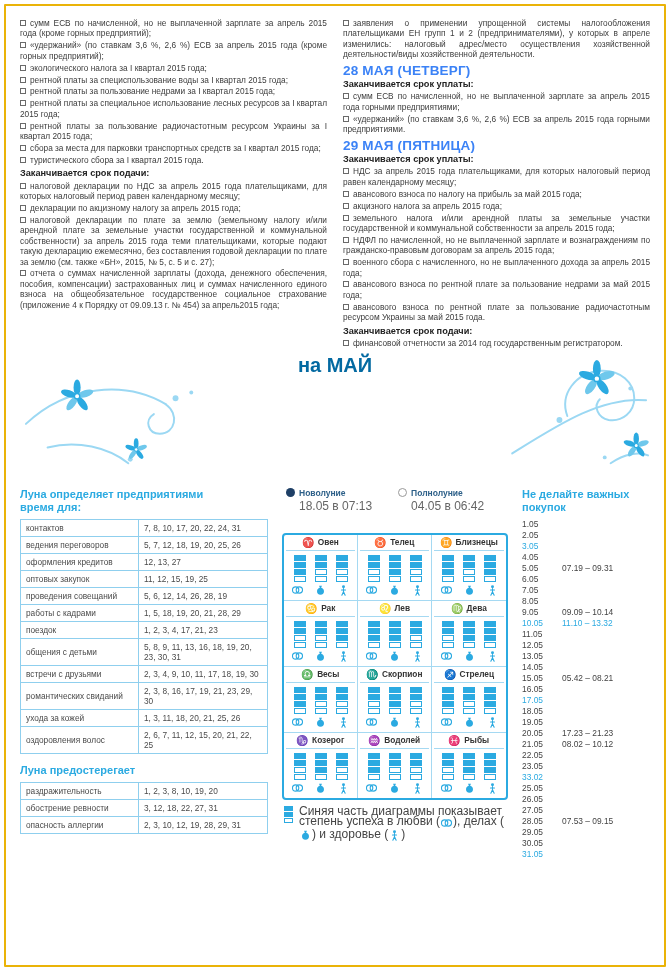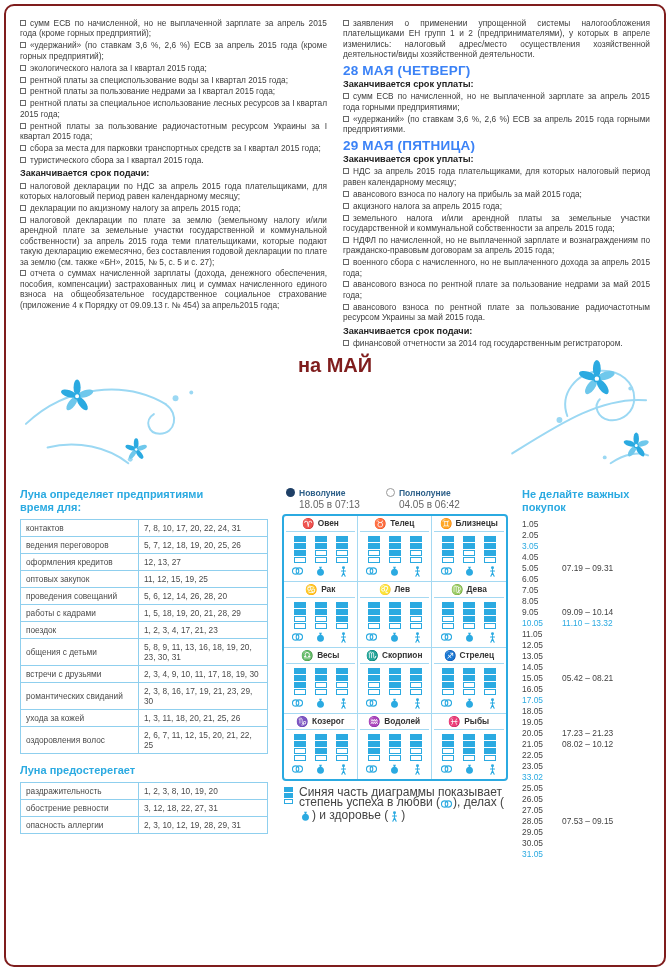--- a/index.html
+++ b/index.html
@@ -1,52 +1,52 @@
 <!DOCTYPE html>
 <html><head>
 <meta charset="utf-8">
 <style>
   * { margin:0; padding:0; box-sizing:border-box; }
   html,body { width:670px; height:971px; overflow:hidden; background:#fff; }
   body { font-family:"Liberation Sans", sans-serif; color:#3c3c3c; position:relative; }
-  .page { position:absolute; inset:4px; border:2px solid #7f1d1d; border-radius:10px; padding:12px 14px 12px; overflow:hidden; background:#fff; }
+  .page { position:absolute; inset:4px; border:2px solid #eab308; border-radius:1px; padding:12px 14px 12px; overflow:hidden; background:#fff; }
 
   
   .cal { display:flex; gap:16px; }
   .cal-col { flex:1 1 0; font-size:8.3px; line-height:10.4px; text-align:justify; }
   .check-item { margin-bottom:1.5px; }
   .checkbox { display:inline-block; width:6px; height:6px; border:1px solid #6a6a6a; margin-right:4px; vertical-align:0; background:#fff; }
   .block-header { font-weight:bold; font-size:9.2px; color:#222; margin:3px 0 2px; text-align:left; }
   .date-header { color:#3b82f6; font-weight:bold; font-size:13.5px; margin:6px 0 2px; text-align:left; letter-spacing:.2px; }
 
   
   .astro-banner { position:relative; height:128px; margin:4px 0 2px; }
   .decor { position:absolute; inset:0; width:100%; height:100%; }
   .astro-title { position:relative; text-align:center; font-size:45px; font-weight:bold; color:#2BAAE1; letter-spacing:5px; padding-top:30px; text-shadow:0 2px 0 rgba(30,130,180,.18); }
-  .astro-sub { position:relative; text-align:center; font-size:20px; font-weight:bold; color:#7f1d1d; margin-top:2px; }
+  .astro-sub { position:relative; text-align:center; font-size:20px; font-weight:bold; color:#0369a1; margin-top:2px; }
 
   
   .bottom { display:flex; gap:14px; margin-top:6px; }
   .col-left { width:248px; flex:none; }
   .col-mid { width:226px; flex:none; }
   .col-right { flex:1; }
   .blue-heading { color:#2BAAE1; font-weight:bold; font-size:11px; line-height:13px; margin-bottom:5px; }
   .w1 { max-width:218px; }
   .w2 { max-width:125px; }
   table.astro-table { width:100%; border-collapse:collapse; margin-bottom:10px; }
   .astro-table td { border:1px solid #8FCFEE; font-size:8.3px; line-height:10px; padding:3px 5px; vertical-align:middle; color:#4a4a4a; }
   .astro-table td.lbl { width:118px; }
 
   
   .moon-legend { display:flex; gap:26px; margin:0 0 4px 4px; }
   .moon-row { display:flex; align-items:center; gap:4px; font-weight:bold; color:#2C5F88; font-size:8.5px; }
   .moon-dot { width:9px; height:9px; border-radius:50%; flex:none; }
   .moon-dot.new { background:#1E3F66; }
   .moon-dot.full { background:#fff; border:1.5px solid #999; }
-  .moon-val { color:#666; font-size:10px; margin:1px 0 0 13px; }
+  .moon-val { color:#666; font-size:12px; margin:1px 0 16px 13px; }
 
   
   .zodiac-box { border:2px solid #2BAAE1; border-radius:4px; overflow:hidden; background:#fff; }
   .zodiac-grid { display:grid; grid-template-columns:repeat(3,1fr); }
   .z-cell { border-right:1px solid #A5D9F2; border-bottom:1px solid #A5D9F2; padding:2px 2px 4px; }
   .z-cell:nth-child(3n) { border-right:none; }
   .z-cell:nth-last-child(-n+3) { border-bottom:none; }
   .z-head { display:flex; align-items:center; justify-content:center; gap:3px; font-size:8.3px; font-weight:bold; color:#333; border-bottom:1px solid #A5D9F2; padding-bottom:2px; margin-bottom:4px; }
   .z-sym { font-size:10px; color:#444; }
   .z-bars { display:flex; justify-content:center; gap:9px; }
@@ -165,21 +165,21 @@
             <tr>
               <td class="lbl">оформления кредитов</td>
               <td class="dts">12, 13, 27</td>
             </tr>
             <tr>
               <td class="lbl">оптовых закупок</td>
               <td class="dts">11, 12, 15, 19, 25</td>
             </tr>
             <tr>
               <td class="lbl">проведения совещаний</td>
-              <td class="dts">5, 6, 12, 14, 26, 28, 20</td>
+              <td class="dts">5, 6, 12, 14, 26, 28, 19</td>
             </tr>
             <tr>
               <td class="lbl">работы с кадрами</td>
               <td class="dts">1, 5, 18, 19, 20, 21, 28, 29</td>
             </tr>
             <tr>
               <td class="lbl">поездок</td>
               <td class="dts">1, 2, 3, 4, 17, 21, 23</td>
             </tr>
             <tr>

